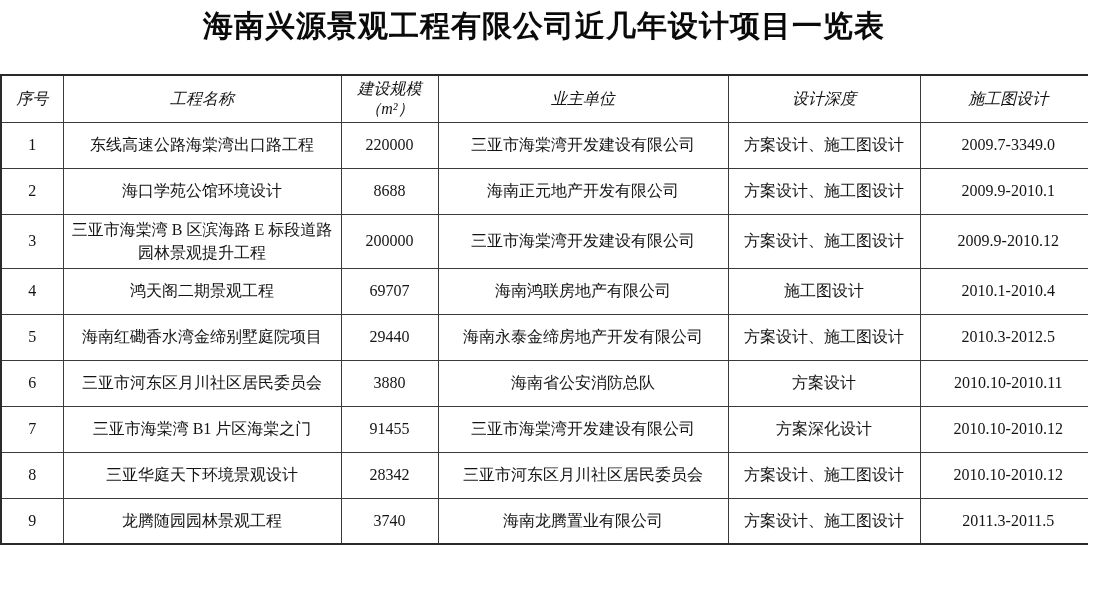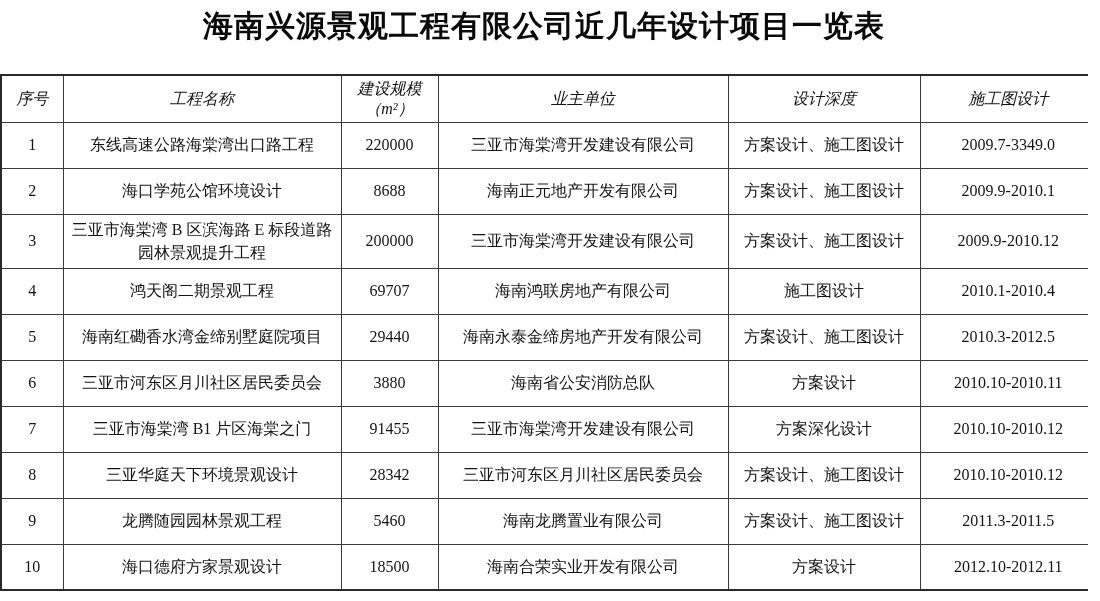--- a/index.html
+++ b/index.html
@@ -135,28 +135,20 @@
         <td>8</td>
         <td>三亚华庭天下环境景观设计</td>
         <td>28342</td>
         <td>三亚市河东区月川社区居民委员会</td>
         <td>方案设计、施工图设计</td>
         <td>2010.10-2010.12</td>
       </tr>
       <tr class="body-row">
         <td>9</td>
         <td>龙腾随园园林景观工程</td>
-        <td>5460</td>
+        <td>3740</td>
         <td>海南龙腾置业有限公司</td>
         <td>方案设计、施工图设计</td>
         <td>2011.3-2011.5</td>
-      </tr>
-      <tr class="body-row">
-        <td>10</td>
-        <td>海口德府方家景观设计</td>
-        <td>18500</td>
-        <td>海南合荣实业开发有限公司</td>
-        <td>方案设计</td>
-        <td>2012.10-2012.11</td>
       </tr>
     </tbody>
   </table>
 </div>
 
 </body></html>

